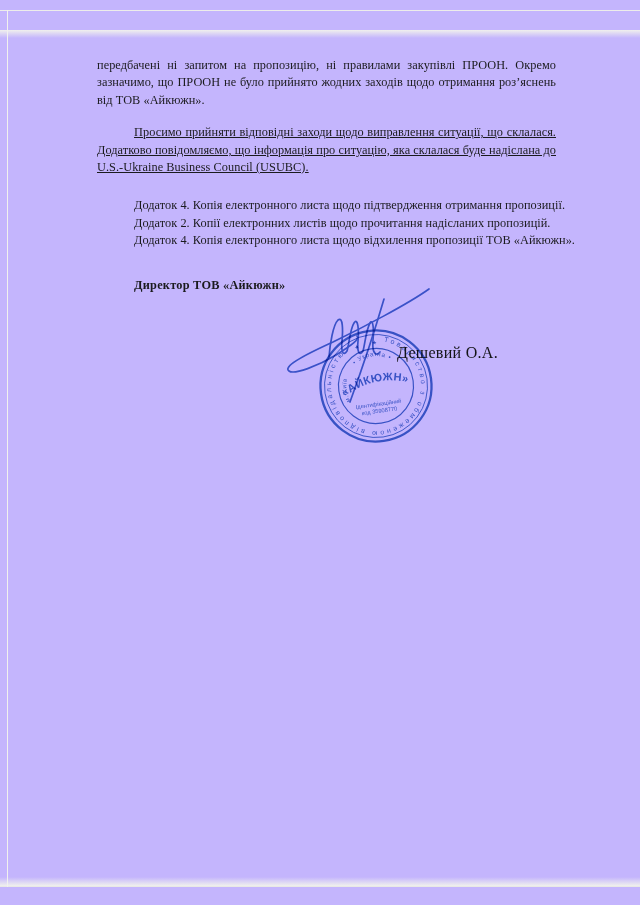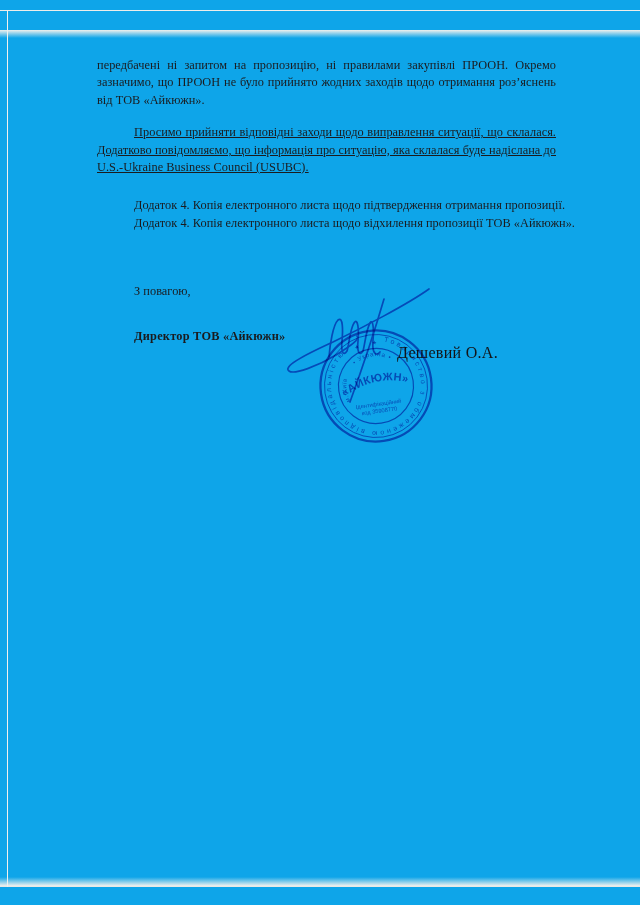--- a/index.html
+++ b/index.html
@@ -1,18 +1,18 @@
 <!DOCTYPE html>
 <html><head>
 <meta charset="utf-8">
 <style>
   html,body{margin:0;padding:0;background:#ffffff;}
   .page{
     position:relative;width:640px;height:905px;margin:0 auto;
-    background:#0ea5e9;overflow:hidden;
+    background:#c4b5fd;overflow:hidden;
     font-family:"Liberation Serif","DejaVu Serif",serif;
   }
   
   .edge{position:absolute;pointer-events:none;}
   .edge-top{left:0;top:10px;width:640px;height:1px;background:#ededea;}
   .shade-top{left:0;top:30px;width:640px;height:8px;
     background:linear-gradient(180deg,#f0f0ed,rgba(250,250,248,0));}
   .edge-bottom{left:0;top:886px;width:640px;height:1px;background:#e9e9e6;}
   .shade-bottom{left:0;top:877px;width:640px;height:9px;
     background:linear-gradient(0deg,#f0f0ed,rgba(250,250,248,0));}
@@ -60,24 +60,24 @@
   <div class="edge edge-bottom"></div>
   <div class="edge shade-bottom"></div>
   <div class="edge edge-left"></div>
 
   <div class="letter">
     <p class="justify">передбачені ні запитом на пропозицію, ні правилами закупівлі ПРООН. Окремо зазначимо, що ПРООН не було прийнято жодних заходів щодо отримання роз’яснень від ТОВ «Айкюжн».</p>
     <p class="justify para-request">Просимо прийняти відповідні заходи щодо виправлення ситуації, що склалася. Додатково повідомляємо, що інформація про ситуацію, яка склалася буде надіслана до U.S.-Ukraine Business Council (USUBC).</p>
 
     <div class="attachments">
       <div class="attachment-line">Додаток 4. Копія електронного листа щодо підтвердження отримання пропозиції.</div>
+      <div class="attachment-line">Додаток 2. Копії електронних листів щодо прочитання надісланих пропозицій.</div>
       <div class="attachment-line">Додаток 4. Копія електронного листа щодо відхилення пропозиції ТОВ «Айкюжн».</div>
     </div>
 
-    <p class="closing">З повагою,</p>
     <p class="signer-title">Директор ТОВ «Айкюжн»</p>
   </div>
 
   <div class="signer-name">Дешевий О.А.</div>
 
   <svg class="stamp" viewBox="-62 -62 124 124">
     <defs>
       <path id="ringPath" d="M 0,-45 A 45,45 0 1 1 0,45 A 45,45 0 1 1 0,-45"></path>
       <path id="countryArc" d="M -30,0 A 30,30 0 0 1 30,0"></path>
       <path id="cityArc" d="M -21,21 A 30,30 0 0 1 -21,-21"></path>

